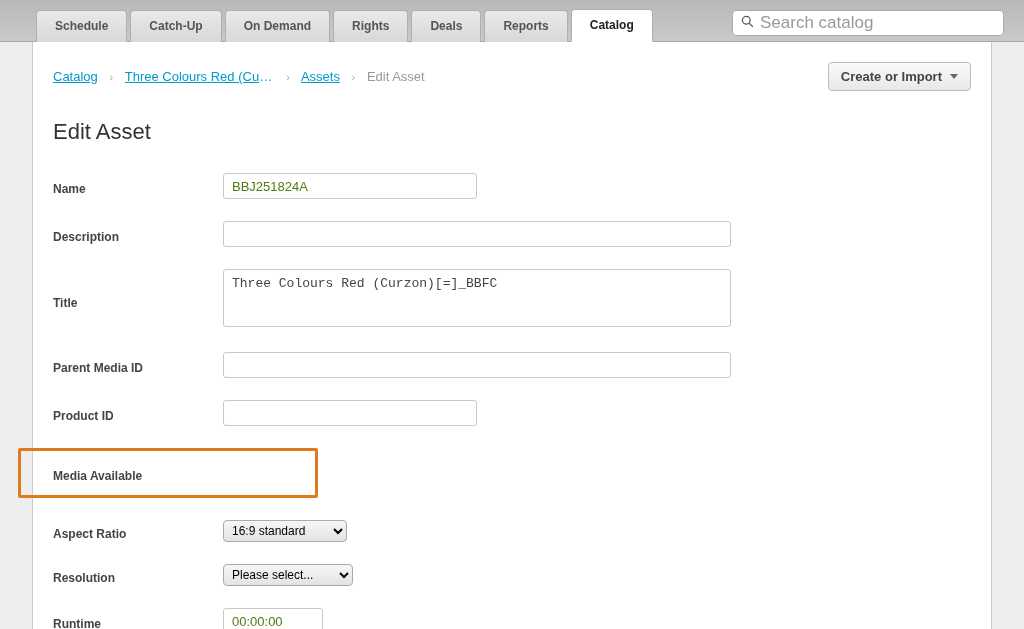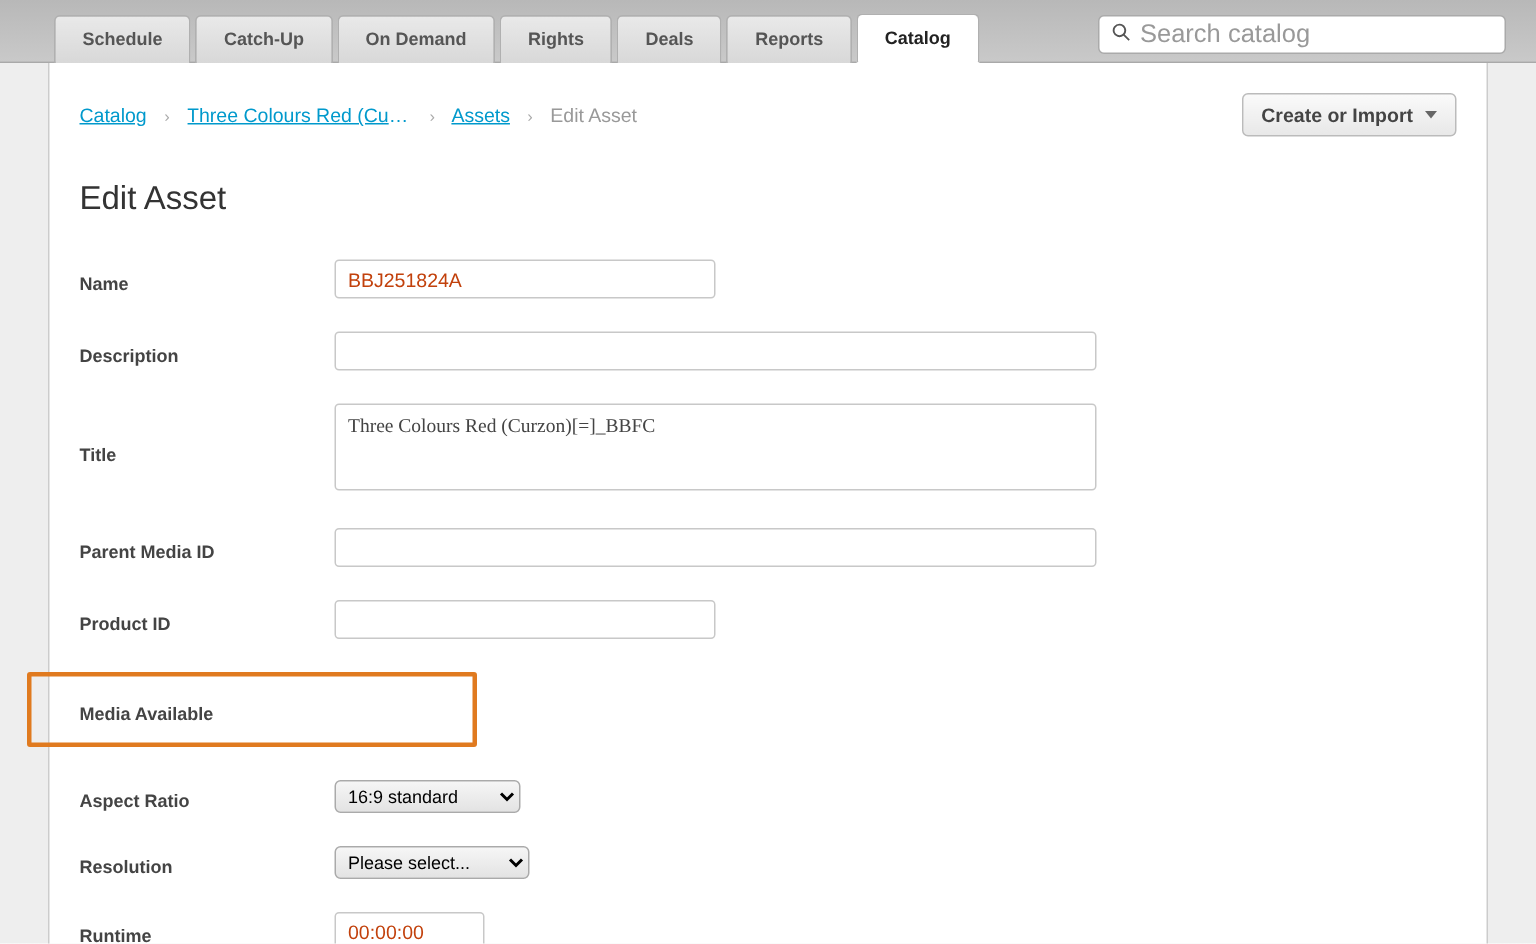--- a/index.html
+++ b/index.html
@@ -143,31 +143,31 @@
     padding-top: 6px;
   }
   .form-control { flex: 1; }
   input[type="text"].txt {
     width: 254px;
     height: 26px;
     padding: 2px 8px;
     border: 1px solid #c8c8c8;
     border-radius: 3px;
     font-size: 13px;
-    color: #c2410c;
+    color: #4d7c0f;
   }
   input[type="text"].txt.small { width: 100px; }
   input[type="text"].txt.wide, textarea.txt { width: 508px; }
   textarea.txt {
     height: 58px;
     padding: 6px 8px;
     border: 1px solid #c8c8c8;
     border-radius: 3px;
     font-size: 13px;
-    font-family: Liberation Serif, serif;
+    font-family: Liberation Mono, monospace;
     resize: none;
     color: #444;
   }
 
   .radio-group { display: flex; gap: 34px; padding-top: 4px; }
   .radio-opt { display: inline-flex; align-items: center; gap: 6px; font-size: 12px; color: #333; cursor: pointer; }
   .radio-circle {
     width: 13px; height: 13px; border: 1px solid #888; border-radius: 50%;
     background: linear-gradient(to bottom, #fff, #e6e6e6);
     display: inline-flex; align-items: center; justify-content: center;

